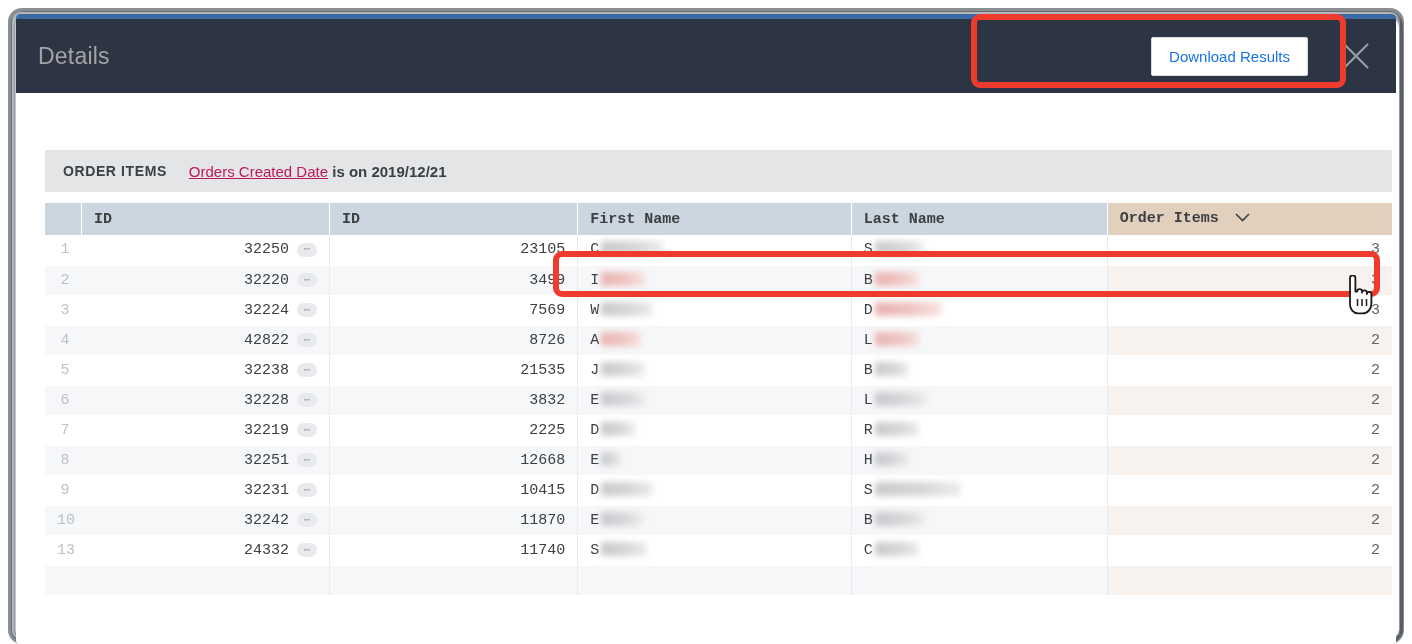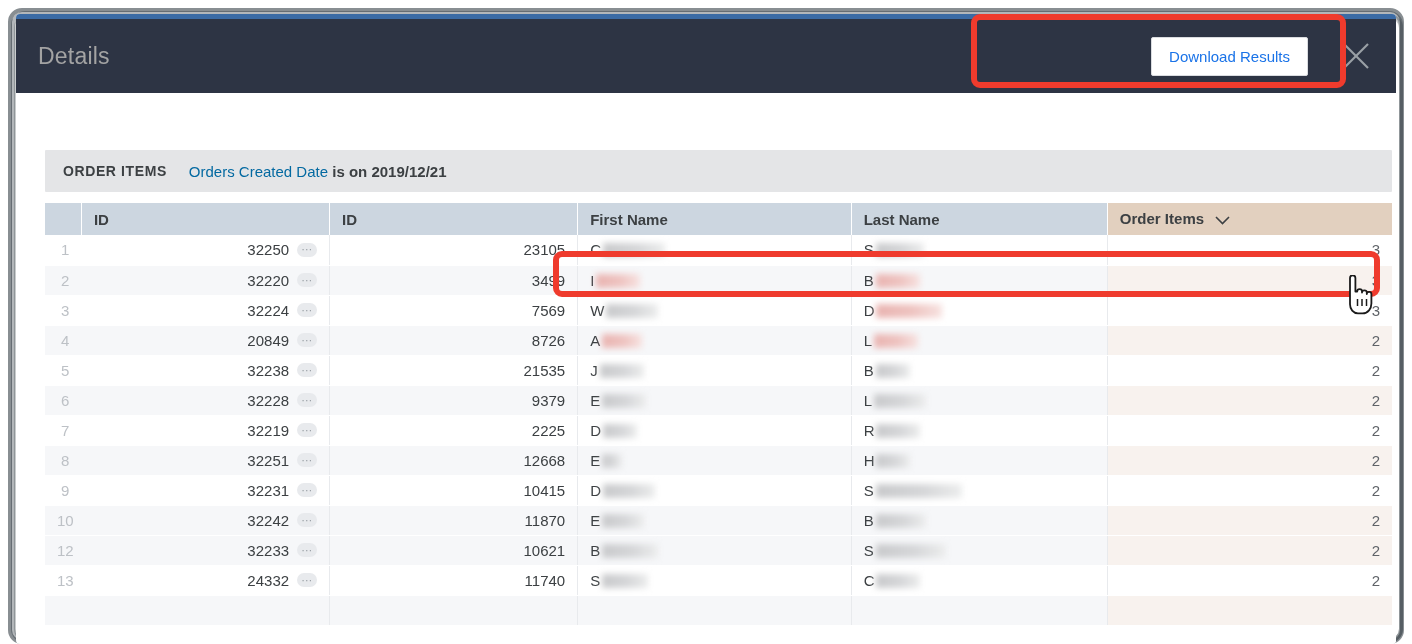--- a/index.html
+++ b/index.html
@@ -109,29 +109,30 @@
     border-radius: 1px;
   }
   .filter-view {
     font-size: 14px;
     font-weight: bold;
     color: #3c4043;
     letter-spacing: .6px;
     margin-right: 22px;
   }
   .filter-expr { font-size: 15px; color: #5f6368; }
-  .filter-expr .field { color: #0369a1; }
+  .filter-expr .field { color: #be185d; text-decoration: underline; }
   .filter-expr .cond { color: #3c4043; font-weight: bold; text-align: right; }
 
   
   .table-wrap {
     margin-top: 11px;
     width: 100%;
     overflow: hidden;
     position: relative;
+    font-family: Liberation Mono, monospace;
   }
   table.grid {
     border-collapse: collapse;
     table-layout: fixed;
     width: 100%;
     font-size: 15px;
   }
   table.grid th, table.grid td {
     padding: 0 12px;
     height: 30px;
@@ -347,21 +348,21 @@
                 </td>
                 <td class="num">7569</td>
                 <td class="txt"><span>W</span><span class="redact gray" style="width: 52px;"></span></td>
                 <td class="txt"><span>D</span><span class="redact pink" style="width: 66px;"></span></td>
                 <td class="measure">3</td>
               </tr>
               <tr class="even">
                 <td class="rownum">4</td>
                 <td class="num idcell">
                   <div class="id-inner">
-                    <span>20849</span>
+                    <span>42822</span>
                     <span class="dots-badge">⋯</span>
                   </div>
                 </td>
                 <td class="num">8726</td>
                 <td class="txt"><span>A</span><span class="redact pink" style="width: 40px;"></span></td>
                 <td class="txt"><span>L</span><span class="redact pink" style="width: 44px;"></span></td>
                 <td class="measure">2</td>
               </tr>
               <tr class="odd">
                 <td class="rownum">5</td>
@@ -377,21 +378,21 @@
                 <td class="measure">2</td>
               </tr>
               <tr class="even">
                 <td class="rownum">6</td>
                 <td class="num idcell">
                   <div class="id-inner">
                     <span>32228</span>
                     <span class="dots-badge">⋯</span>
                   </div>
                 </td>
-                <td class="num">9379</td>
+                <td class="num">3832</td>
                 <td class="txt"><span>E</span><span class="redact gray" style="width: 44px;"></span></td>
                 <td class="txt"><span>L</span><span class="redact gray" style="width: 52px;"></span></td>
                 <td class="measure">2</td>
               </tr>
               <tr class="odd">
                 <td class="rownum">7</td>
                 <td class="num idcell">
                   <div class="id-inner">
                     <span>32219</span>
                     <span class="dots-badge">⋯</span>
@@ -432,33 +433,20 @@
                 <td class="rownum">10</td>
                 <td class="num idcell">
                   <div class="id-inner">
                     <span>32242</span>
                     <span class="dots-badge">⋯</span>
                   </div>
                 </td>
                 <td class="num">11870</td>
                 <td class="txt"><span>E</span><span class="redact gray" style="width: 42px;"></span></td>
                 <td class="txt"><span>B</span><span class="redact gray" style="width: 50px;"></span></td>
-                <td class="measure">2</td>
-              </tr>
-              <tr class="even">
-                <td class="rownum">12</td>
-                <td class="num idcell">
-                  <div class="id-inner">
-                    <span>32233</span>
-                    <span class="dots-badge">⋯</span>
-                  </div>
-                </td>
-                <td class="num">10621</td>
-                <td class="txt"><span>B</span><span class="redact gray" style="width: 56px;"></span></td>
-                <td class="txt"><span>S</span><span class="redact gray" style="width: 70px;"></span></td>
                 <td class="measure">2</td>
               </tr>
               <tr class="odd">
                 <td class="rownum">13</td>
                 <td class="num idcell">
                   <div class="id-inner">
                     <span>24332</span>
                     <span class="dots-badge">⋯</span>
                   </div>
                 </td>

